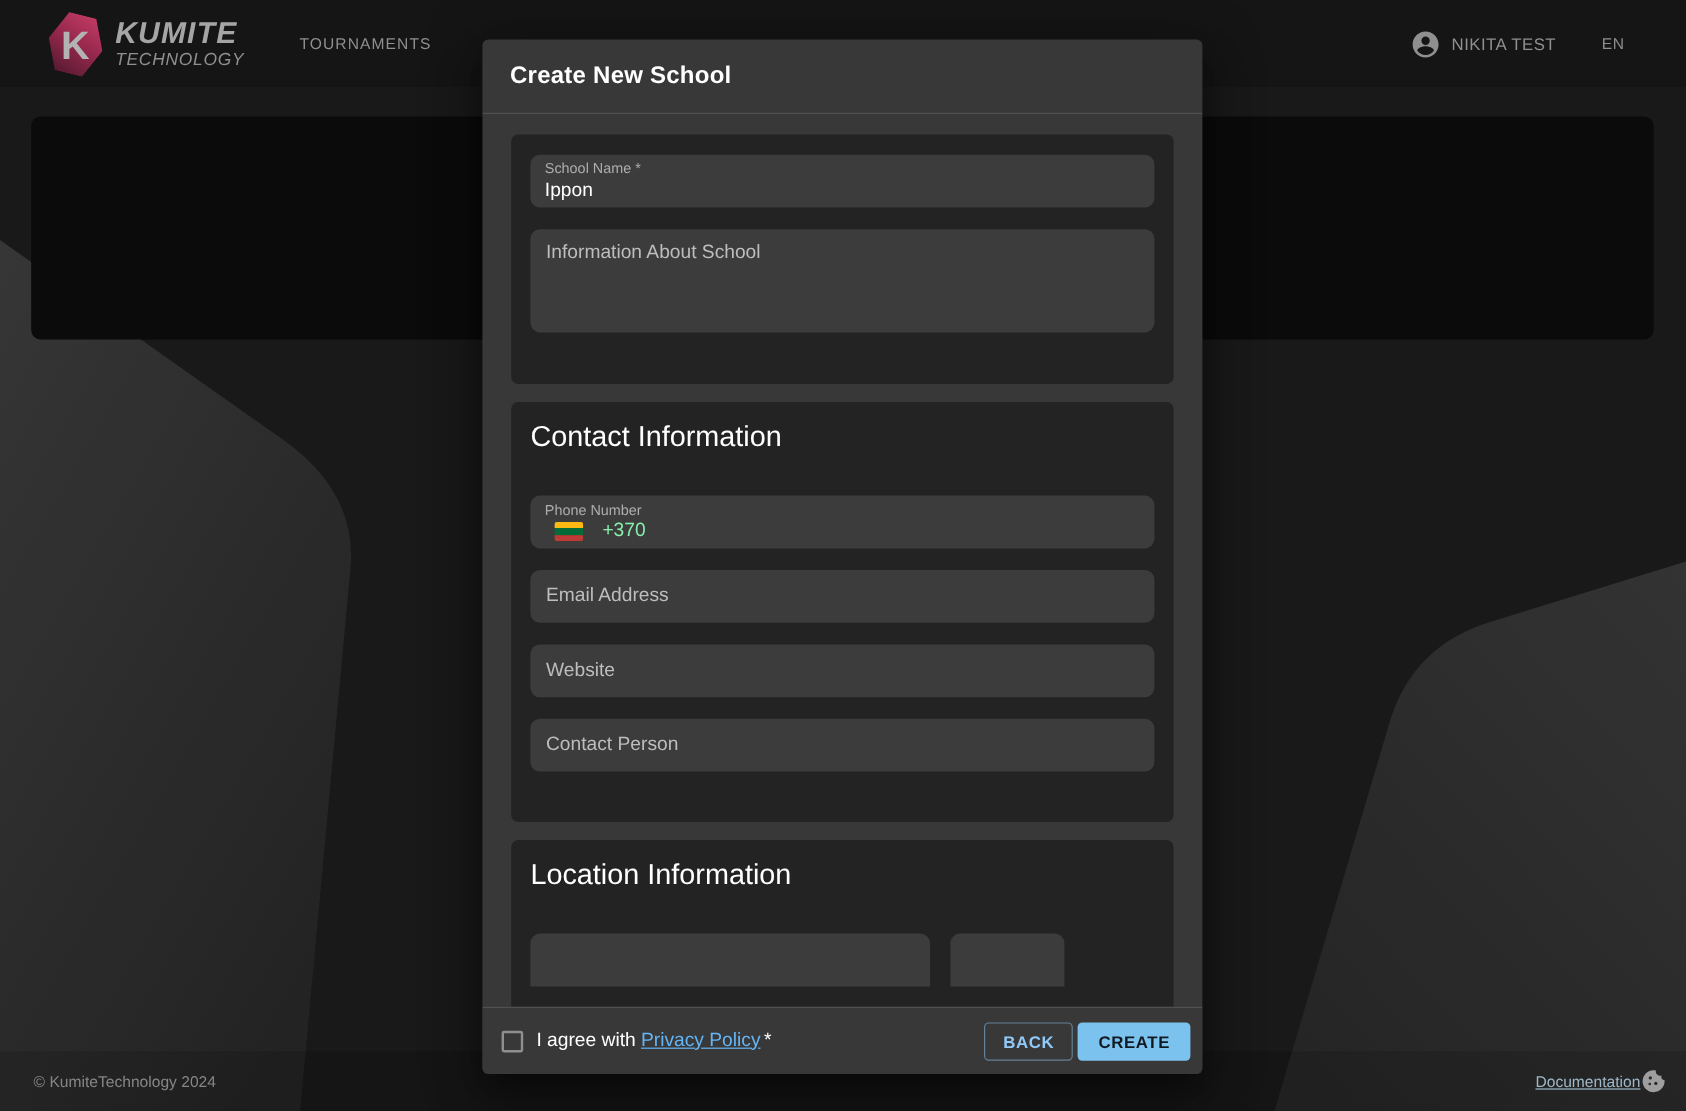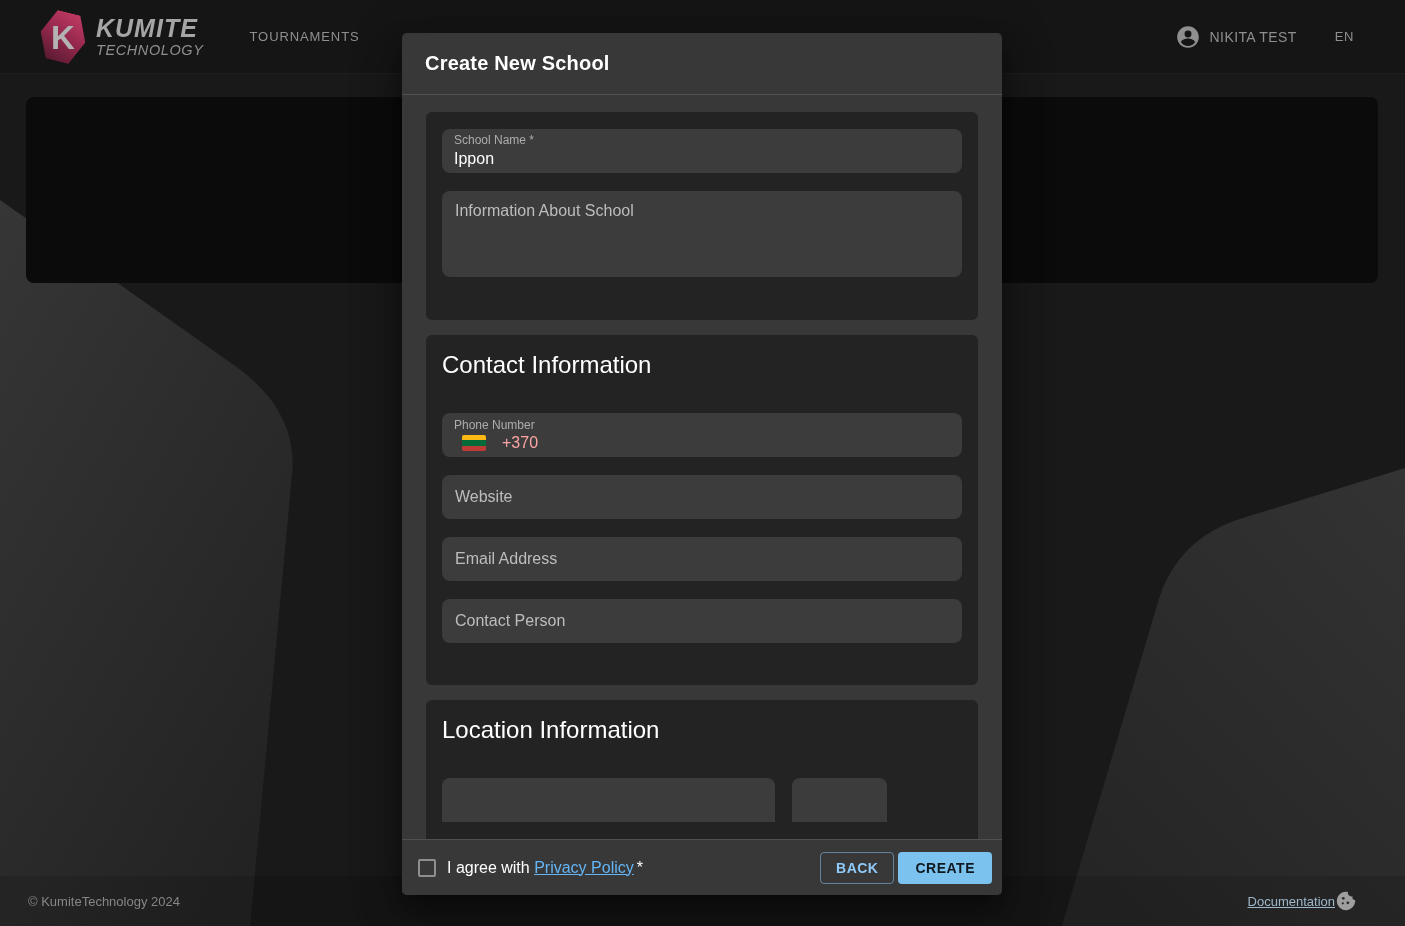--- a/index.html
+++ b/index.html
@@ -27,21 +27,21 @@
   .brand-sub { font-size:14.5px; font-weight:400; font-style:italic; color:#8f8f8f; letter-spacing:0.6px; }
   .nav-item { margin-left:46px; font-size:13px; font-weight:500; letter-spacing:0.9px;
     color:#8f8f8f; text-transform:uppercase; cursor:pointer; }
   .nav-right { margin-left:auto; display:flex; align-items:center; }
   .user-chip { display:flex; align-items:center; gap:9px; cursor:pointer; }
   .user-chip .uname { font-size:14px; font-weight:400; letter-spacing:0.4px; color:#8f8f8f; }
   .lang { margin-left:38px; font-size:13px; font-weight:500; letter-spacing:0.6px; color:#8f8f8f; cursor:pointer; }
 
   
   .page-footer { position:absolute; bottom:0; left:0; width:100%; height:50px; z-index:2;
-    display:flex; align-items:center; padding:0 48px 0 28px; background:rgba(0,0,0,0.12); }
+    display:flex; align-items:center; padding:0 16px 0 28px; background:rgba(0,0,0,0.12); }
   .copyright { font-size:13px; color:#868686; }
   .footer-right { margin-left:auto; display:flex; align-items:center; }
   .doc-link { font-size:13px; color:#9db8ca; text-decoration:underline; cursor:pointer; }
 
   
   .modal { position:absolute; left:402px; top:33px; width:600px; height:862px; z-index:10;
     background:#383838; border-radius:5px; overflow:hidden; display:flex; flex-direction:column;
     box-shadow:0 11px 15px -7px rgba(0,0,0,.3), 0 24px 38px 3px rgba(0,0,0,.24), 0 9px 46px 8px rgba(0,0,0,.22); }
   .modal-header { height:62px; flex:0 0 62px; display:flex; align-items:center; padding:0 24px 0 23px;
     border-bottom:1px solid rgba(255,255,255,0.12); }
@@ -54,21 +54,21 @@
 
   .field-box { background:#3c3c3c; border-radius:8px; height:44px; padding:5px 12px;
     display:flex; flex-direction:column; justify-content:center; cursor:text; }
   .field-box .flabel { font-size:12px; color:#adadad; line-height:14px; margin-bottom:2px; }
   .field-box .fvalue { font-size:16px; color:#fff; line-height:20px; background:transparent; border:none; outline:none;
     font-family:"Liberation Sans", sans-serif; width:100%; }
   .phone-row { display:flex; align-items:center; gap:16px; padding-left:8px; }
   .flag { width:24px; height:16px; border-radius:2px; overflow:hidden; display:flex; flex-direction:column; flex:0 0 24px; }
   .flag i { flex:1; display:block; }
   .flag .y { background:#FDB913; } .flag .g { background:#046A38; } .flag .r { background:#BE3A34; }
-  .phone-value { font-size:16px; color:#fca5a5; }
+  .phone-value { font-size:16px; color:#86efac; }
 
   input.simple, textarea.simple { display:block; width:100%; background:#3c3c3c; border:none; outline:none;
     border-radius:8px; color:#fff; font-size:16px; font-family:"Liberation Sans", sans-serif; }
   input.simple { height:44px; padding:0 13px; margin-bottom:18px; }
   input.simple:last-child { margin-bottom:0; }
   textarea.simple { height:86px; padding:11px 13px; resize:none; }
   input.simple::placeholder, textarea.simple::placeholder { color:#bdbdbd; opacity:1; }
   .mb18 { margin-bottom:18px;justify-content:center; }
   .mb14 { margin-bottom:14px !important; }
 
@@ -168,22 +168,22 @@
           <span class="flabel">Phone Number</span>
           <div class="phone-row">
             <span class="flag">
                 <i class="y"></i>
                 <i class="g"></i>
                 <i class="r"></i>
               </span>
             <span class="phone-value">+370</span>
           </div>
         </div>
+        <input class="simple" type="text" placeholder="Email Address" style="">
         <input class="simple" type="text" placeholder="Website" style="">
-        <input class="simple" type="text" placeholder="Email Address" style="">
         <input class="simple" type="text" placeholder="Contact Person" style="">
       </div>
 
       <div class="card">
         <h2>Location Information</h2>
         <div class="partial-row">
           <div class="partial-field wide"></div>
           <div class="partial-field narrow"></div>
         </div>
       </div>

